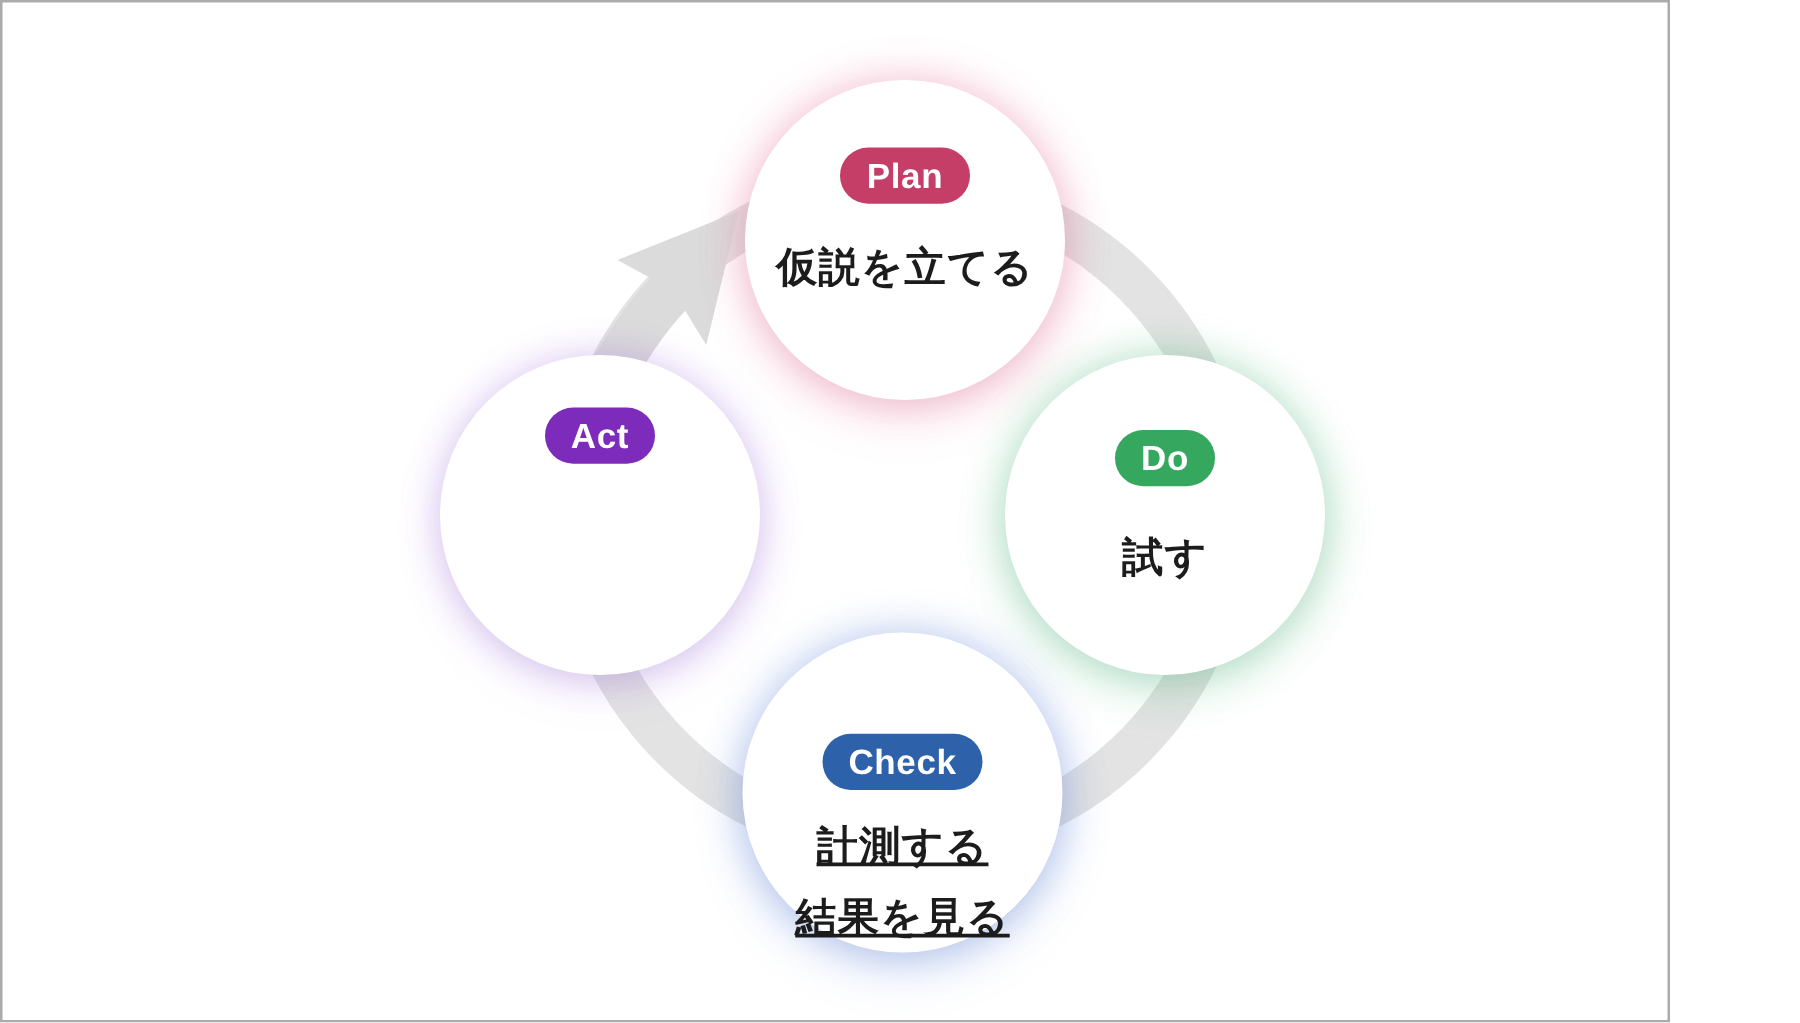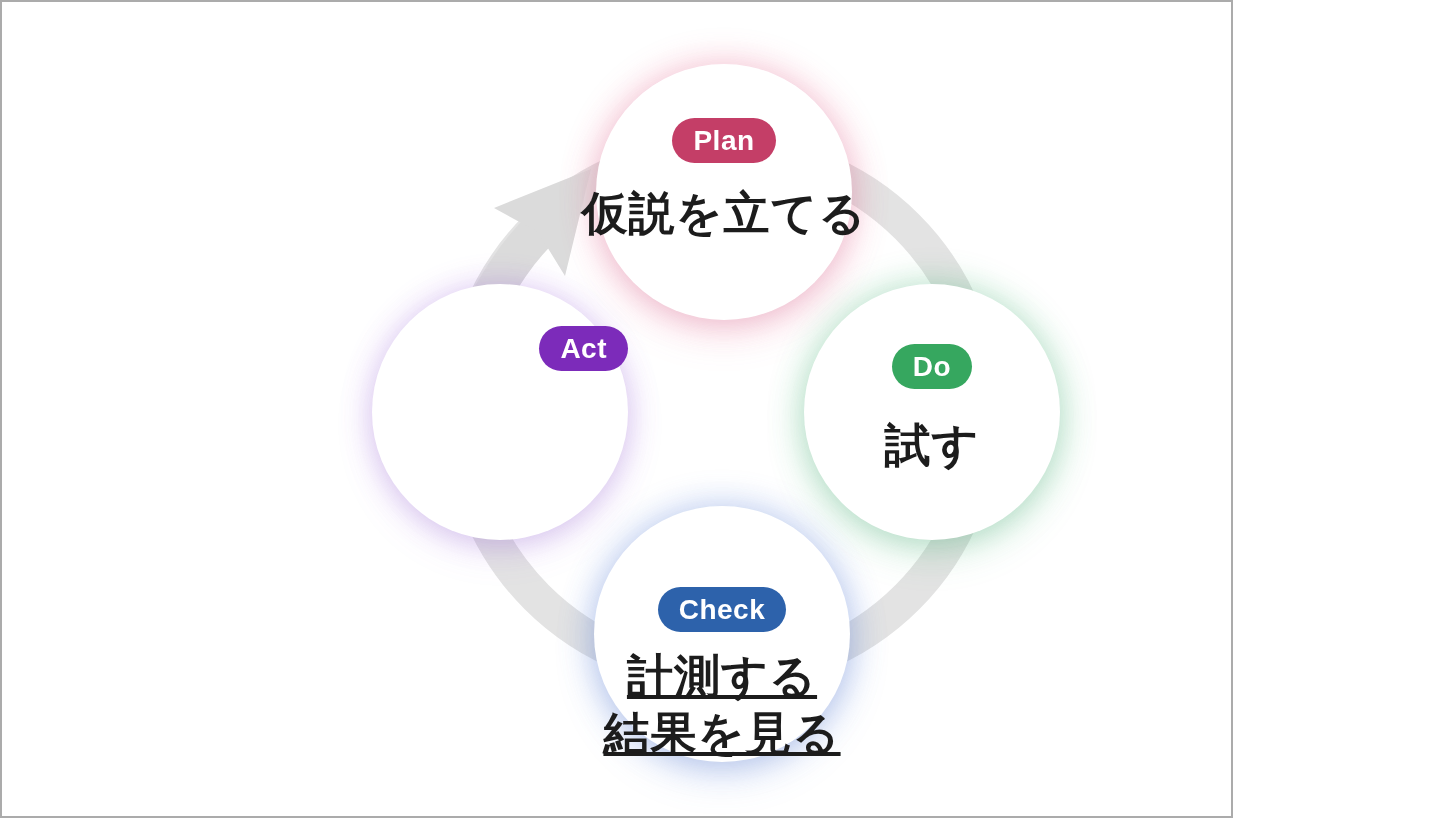--- a/index.html
+++ b/index.html
@@ -4,21 +4,21 @@
 <title>Diagram</title>
 <style>
   html, body {
     margin: 0;
     padding: 0;
     background: #ffffff;
     font-family: "Liberation Sans", "DejaVu Sans", sans-serif;
   }
   .frame {
     position: relative;
-    width: 1233px;
+    width: 1336px;
     height: 818px;
     box-sizing: border-box;
     background: #ffffff;
     border: 2px solid #ABABAB;
     overflow: hidden;
   }
   .ring-svg {
     position: absolute;
     left: 0;
     top: 0;
@@ -47,40 +47,39 @@
     padding-top: 60px;
     box-shadow: 0 0 30px 6px rgba(74, 186, 120, 0.26), 0 14px 42px rgba(74, 186, 120, 0.16), 0 6px 18px rgba(130, 130, 150, 0.08);
   }
   .node-check {
     left: 592px; top: 504px;
     padding-top: 40px;
     box-shadow: 0 0 30px 6px rgba(92, 134, 224, 0.28), 0 14px 42px rgba(92, 134, 224, 0.18), 0 6px 18px rgba(130, 130, 150, 0.08);
     justify-content: flex-end;
   }
   .node-act {
-    left: 370px; top: 282px;
+    left: 350px; top: 282px;
     padding-top: 42px;
     box-shadow: 0 0 28px 5px rgba(156, 89, 224, 0.20), 0 12px 38px rgba(156, 89, 224, 0.13), 0 6px 18px rgba(130, 130, 150, 0.08);
-    align-items: flex-end;
   }
   .badge {
     height: 45px;
     padding: 0 21px;
     border-radius: 23px;
     display: flex;
     align-items: center;
     justify-content: center;
     color: #ffffff;
     font-size: 28px;
     font-weight: 700;
     letter-spacing: 0.5px;
     white-space: nowrap;
   }
   .desc {
-    font-size: 46px;
+    font-size: 33px;
     font-weight: 700;
     color: #1C1C1C;
     letter-spacing: 1px;
     text-align: center;
     line-height: 57px;
     white-space: nowrap;
   }
   .node-plan .desc  { margin-top: 22px; }
   .node-do .desc    { margin-top: 28px; }
   .node-check .desc { margin-top: 16px; text-decoration: underline; }

